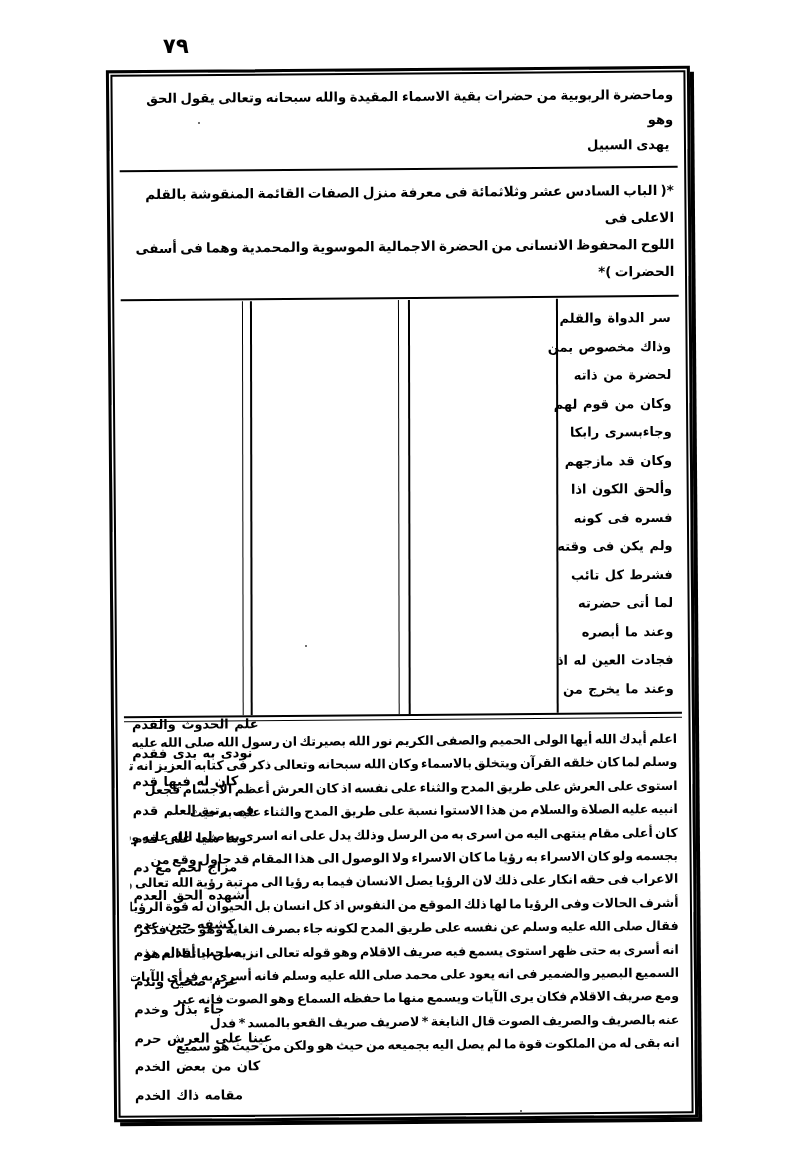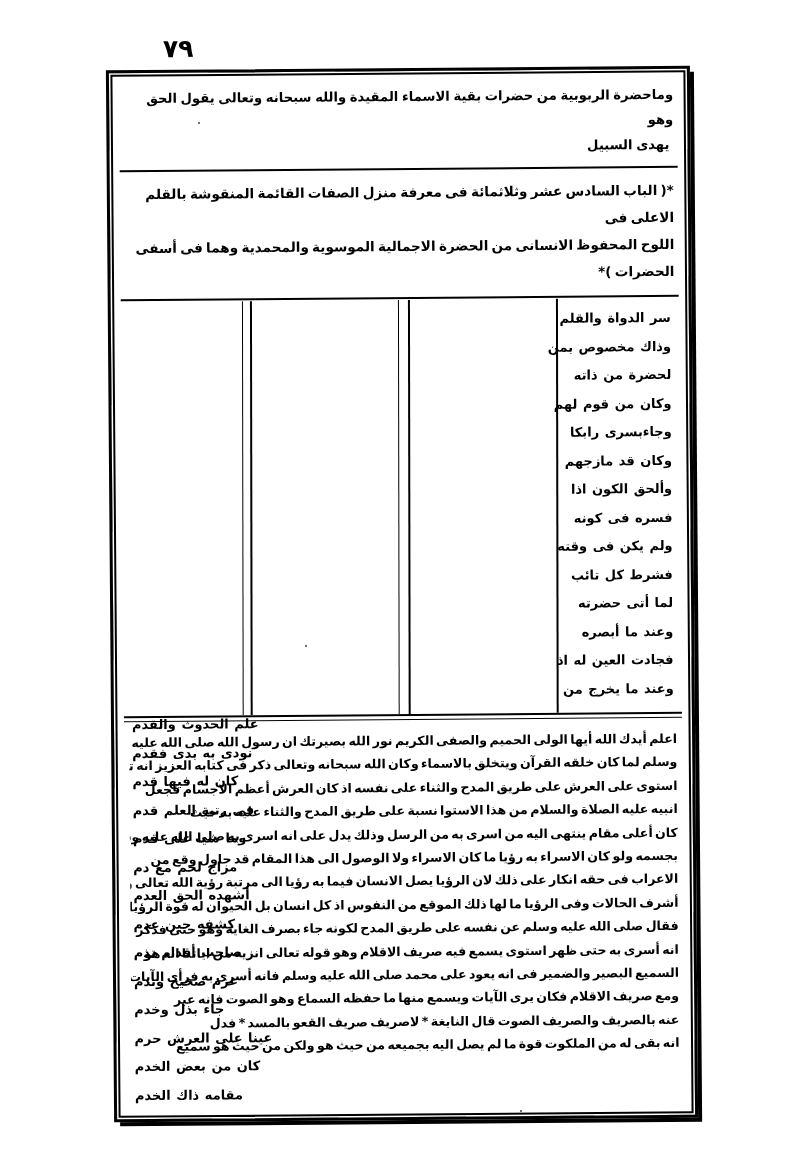--- a/index.html
+++ b/index.html
@@ -14,21 +14,21 @@
     font-family: "DejaVu Sans", "Liberation Sans", sans-serif;
     color: #000;
     overflow: hidden;
   }
 
   
   .page-number {
     position: absolute;
     top: 34px;
     left: 163px;
-    font-size: 25px;
+    font-size: 21px;
     font-weight: bold;
     letter-spacing: 1px;
     color: #0a0a0a;
     transform: rotate(-0.5deg);
   }
 
   
   .frame-outer {
     position: absolute;
     left: 110px;

